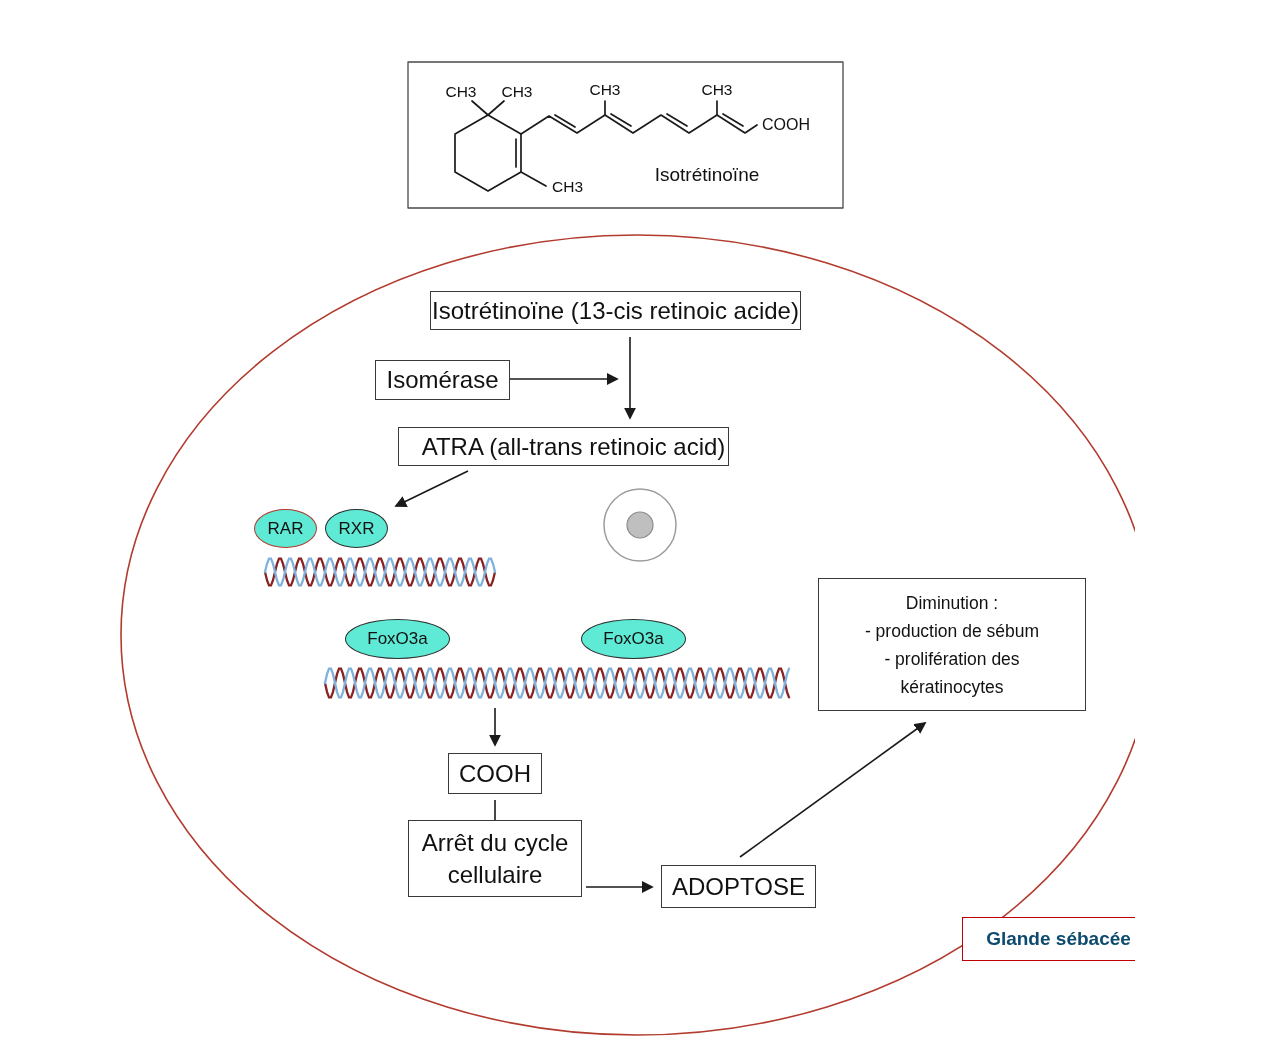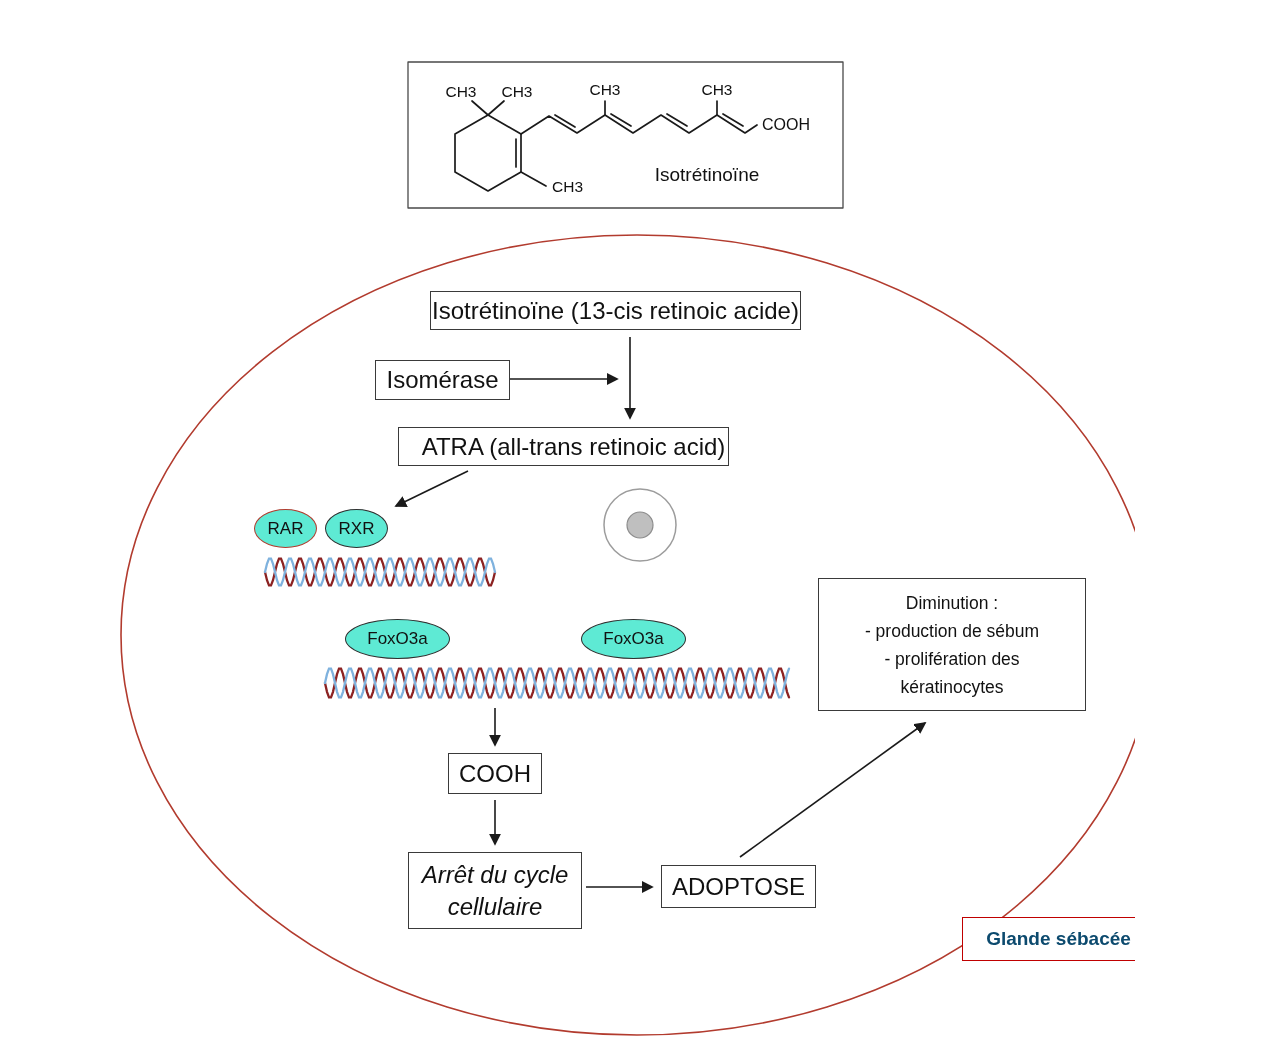--- a/index.html
+++ b/index.html
@@ -17,21 +17,21 @@
     position:absolute;box-sizing:border-box;border:1.7px solid #2f2f2f;border-radius:50%;
     background:#5eead4;display:flex;align-items:center;justify-content:center;
     font-size:17px;color:#111;
   }
   .pill.red{border-color:#b23b2e;}
   .red-box{border:1.6px solid #c00000;color:#0c4a6e;font-size:19px;font-weight:bold;}
   #iso-box{left:430px;top:291px;width:371px;height:39px;}
   #isomerase-box{left:375px;top:360px;width:135px;height:40px;}
   #atra-box{left:398px;top:427px;width:331px;height:39px;padding-left:20px;}
   #trail-box{left:448px;top:753px;width:94px;height:41px;}
-  #arret-box{left:408px;top:852px;width:174px;height:77px;font-style:italic;}
+  #arret-box{left:408px;top:820px;width:174px;height:77px;}
   #adoptose-box{left:661px;top:865px;width:155px;height:43px;}
   #diminution-box{left:818px;top:578px;width:268px;height:133px;font-size:17.5px;line-height:1.6;}
   #glande-box{left:962px;top:917px;width:193px;height:44px;}
   #rar-pill{left:254px;top:509px;width:63px;height:39px;}
   #rxr-pill{left:325px;top:509px;width:63px;height:39px;}
   #fox1-pill{left:345px;top:619px;width:105px;height:40px;}
   #fox2-pill{left:581px;top:619px;width:105px;height:40px;}
   #diminution-box span{display:block;}
 </style>
 </head>

